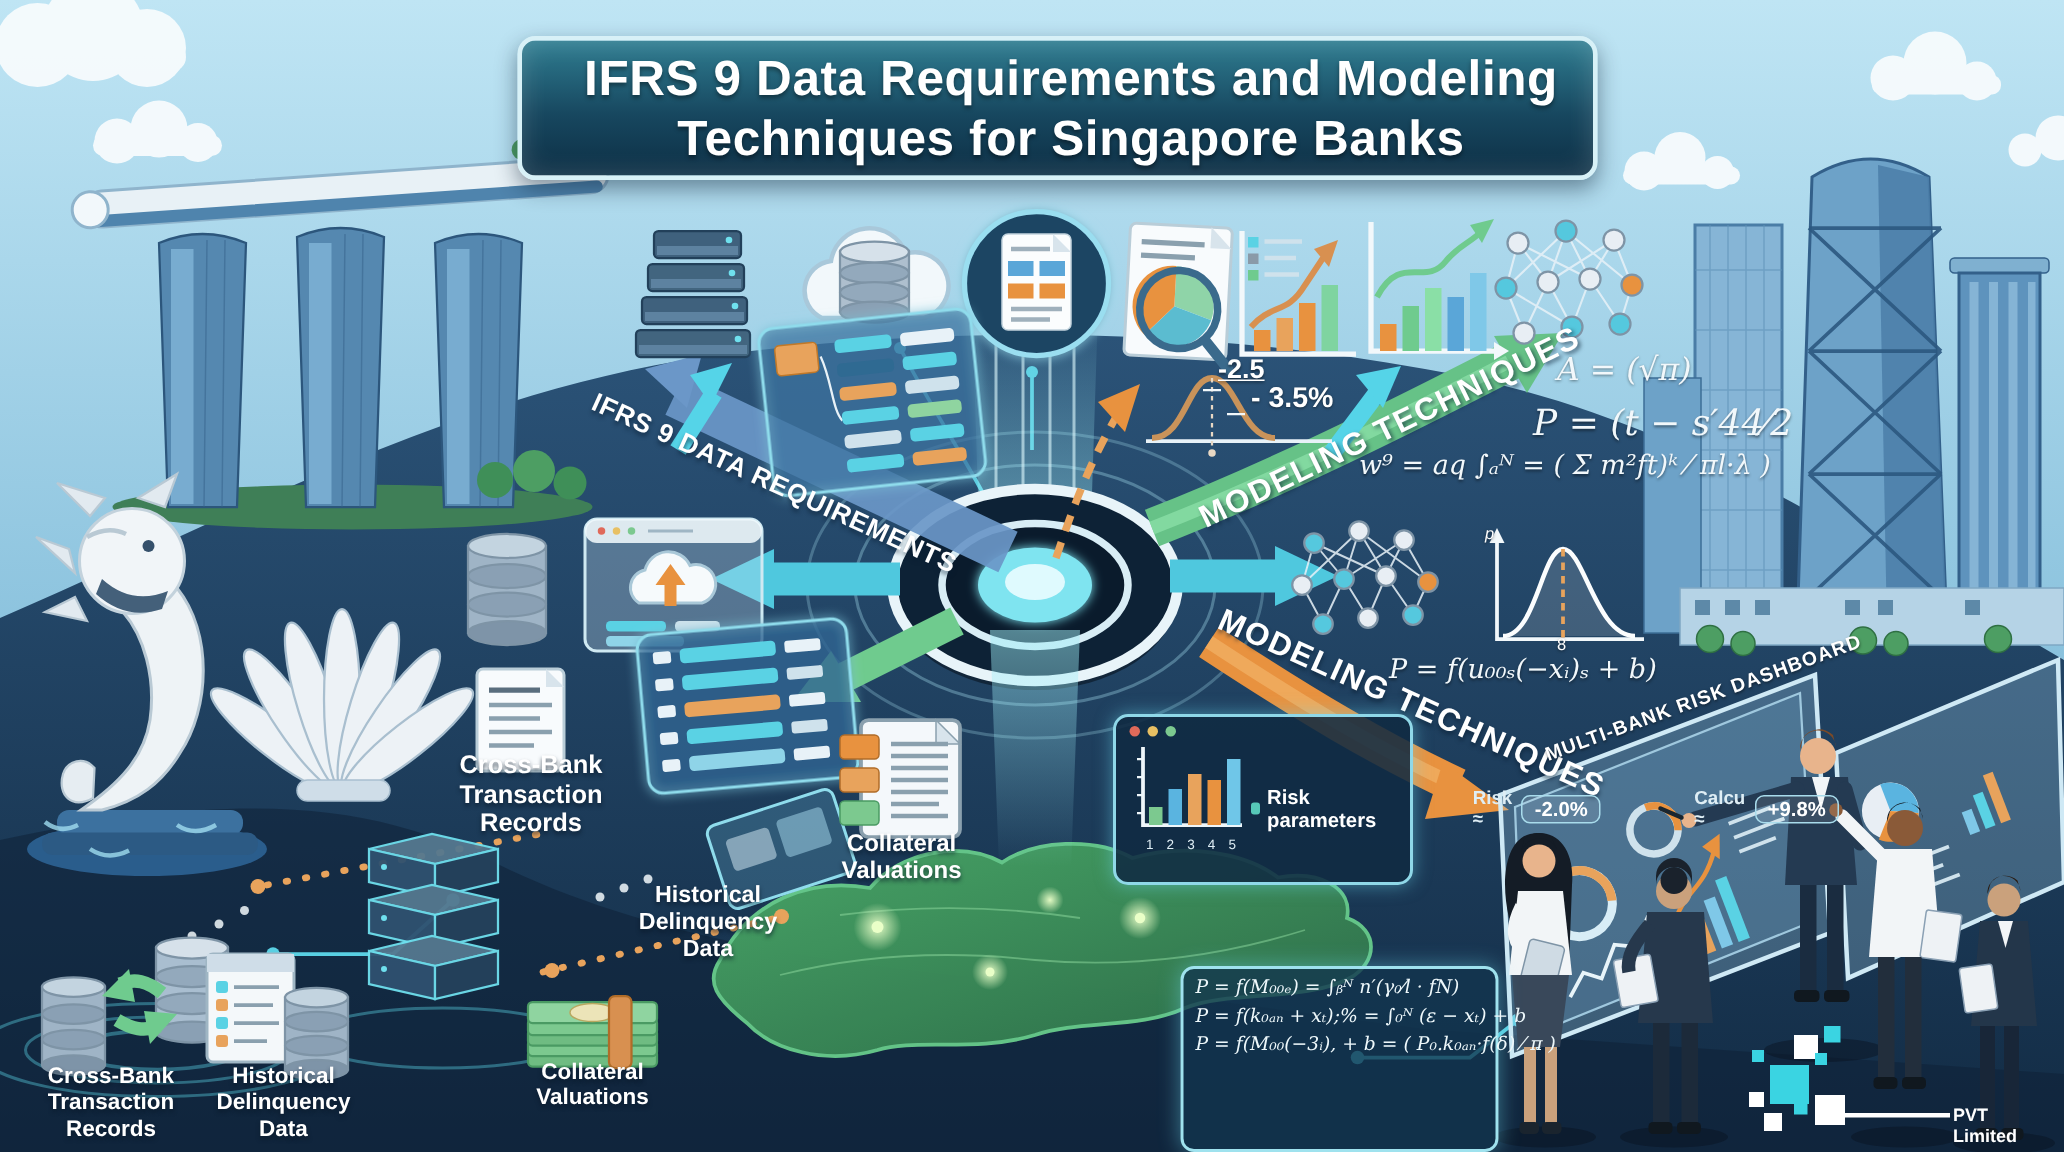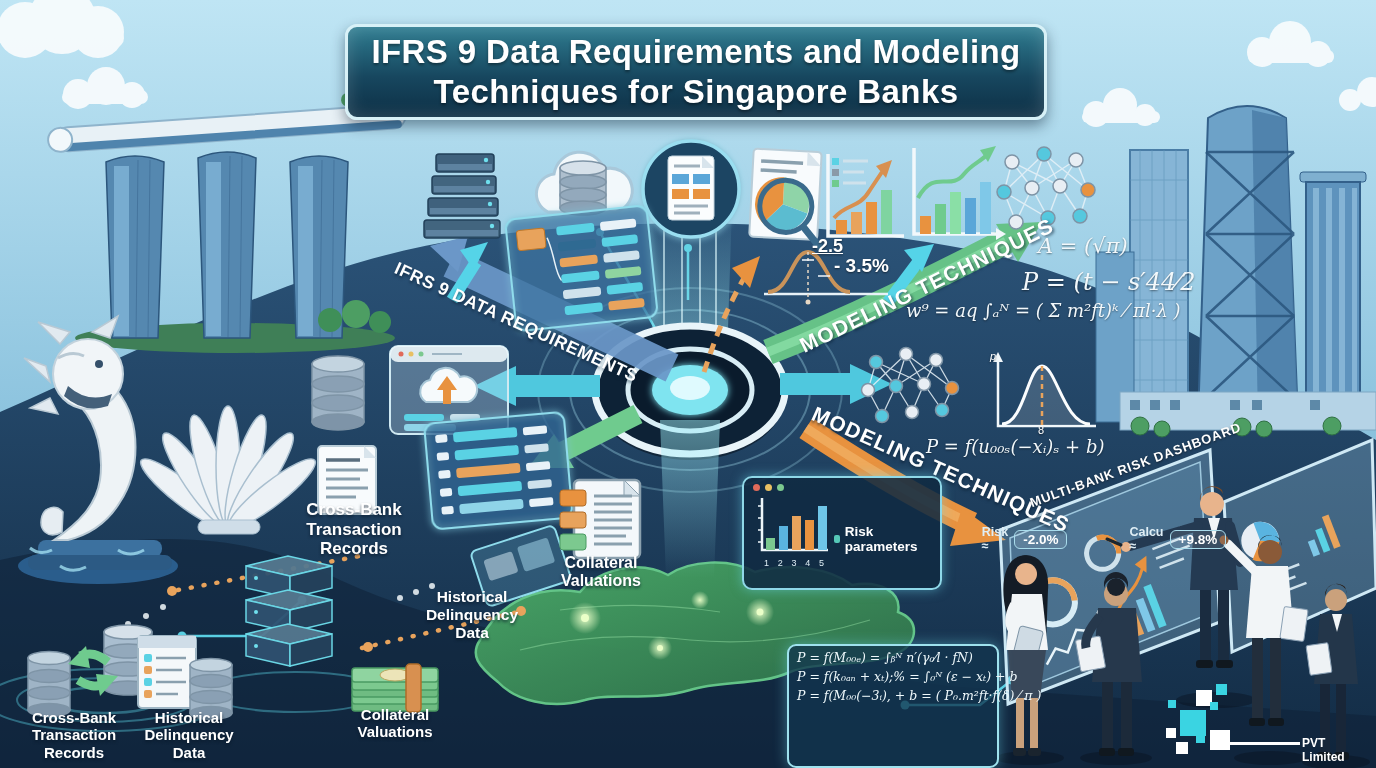--- a/index.html
+++ b/index.html
@@ -7,21 +7,21 @@
        font-family:"Liberation Sans",sans-serif;background:#9fd0e8;}
   #stage{position:absolute;left:0;top:0;width:1376px;height:768px;}
   .abs{position:absolute;}
   svg{display:block;}
 
   
   .banner{left:345px;top:24px;width:696px;height:90px;
     background:linear-gradient(180deg,#2f7d91 0%,#17475f 55%,#0d2f45 100%);
     border:3px solid #d8f1f7;border-radius:12px;
     box-shadow:0 6px 14px rgba(10,30,50,.45), inset 0 0 18px rgba(255,255,255,.18);
-    display:flex;flex-direction:column;justify-content:center;text-align:center;}
+    display:flex;flex-direction:column;justify-content:center;text-align:center;padding-left:18px;}
   .banner div{font-size:33px;font-weight:800;color:#ffffff;letter-spacing:.4px;
     line-height:1.22;text-shadow:0 2px 3px rgba(0,0,0,.4);}
 
   
   .flowlabel{font-weight:800;color:#fff;white-space:nowrap;
     text-shadow:1px 2px 3px rgba(8,28,48,.6);transform-origin:left top;}
   .lbl-ifrs{left:400px;top:258px;font-size:17.5px;letter-spacing:.6px;transform:rotate(24.5deg);}
   .lbl-mod1{left:796px;top:336px;font-size:21px;letter-spacing:1.2px;transform:rotate(-26deg);}
   .lbl-mod2{left:818px;top:402px;font-size:21px;letter-spacing:1.2px;transform:rotate(24deg);}
 
@@ -849,21 +849,21 @@
         <span>Calcu ≈</span>
         <span class="val-box">+9.8%</span>
       </div>
     </div>
   </div>
 </div>
 
 <div class="abs macro-panel">
   <div class="macro-f">P = f(M₀₀ₑ) = ∫ᵦᴺ n′(γ₀⁄l · fN)</div>
   <div class="macro-f">P = f(k₀ₐₙ + xₜ);% = ∫₀ᴺ (ε − xₜ) + b</div>
-  <div class="macro-f">P = f(M₀₀(−3ᵢ), + b = ( P₀.m²ft·f(δ) ⁄ π )</div>
+  <div class="macro-f">P = f(M₀₀(−3ᵢ), + b = ( P₀.k₀ₐₙ·f(δ) ⁄ π )</div>
 </div>
 
 <div class="abs dash-title">MULTI-BANK RISK DASHBOARD</div>
 
 <div class="abs logo">
   <span class="px c" style="left:14px;top:26px;width:26px;height:26px"></span>
   <span class="px w" style="left:30px;top:6px;width:16px;height:16px"></span>
   <span class="px c" style="left:50px;top:0;width:11px;height:11px"></span>
   <span class="px w" style="left:0;top:44px;width:10px;height:10px"></span>
   <span class="px c" style="left:44px;top:18px;width:8px;height:8px"></span>

